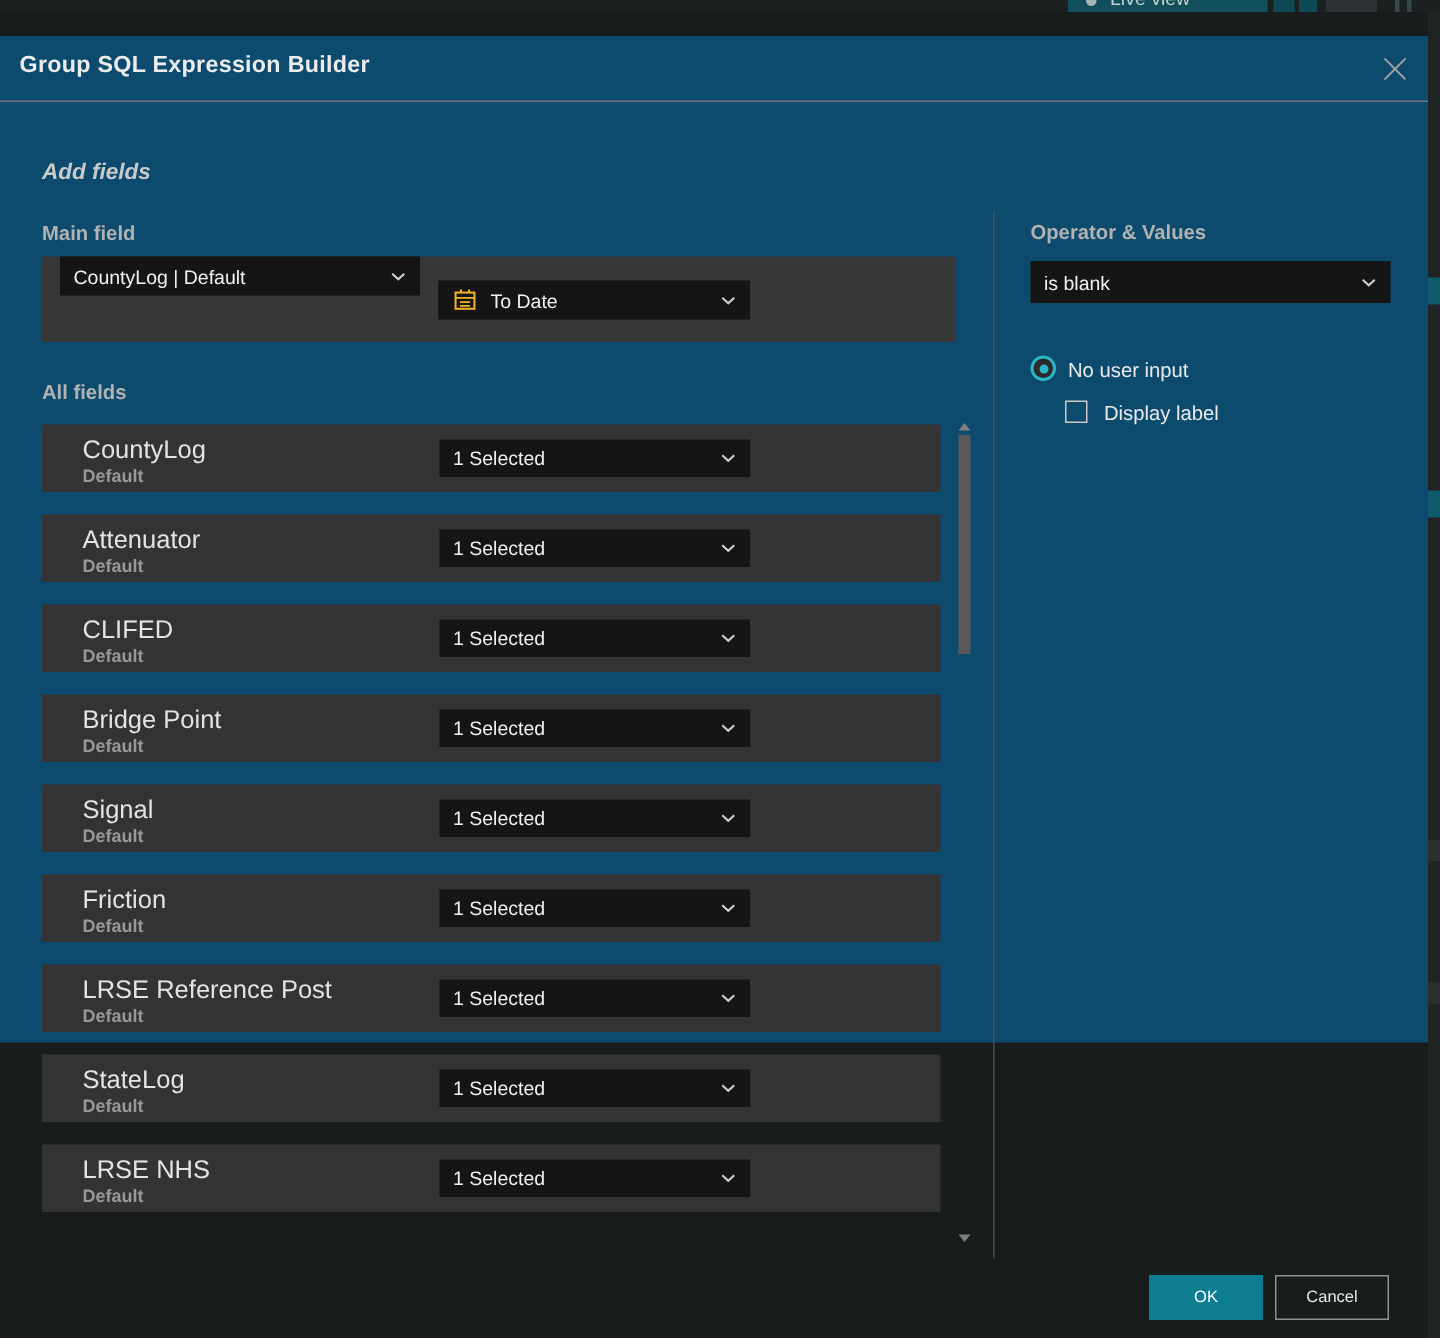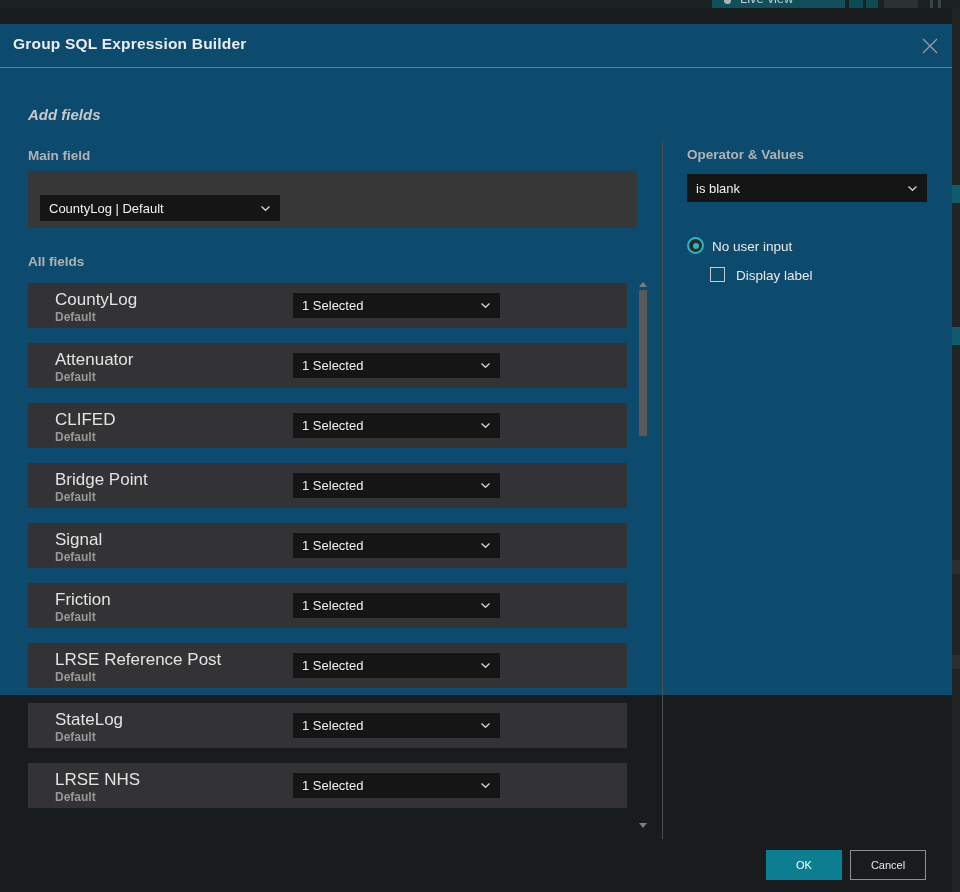--- a/index.html
+++ b/index.html
@@ -27,21 +27,21 @@
   .section-heading { position:absolute; left:28px; font-size:15px; font-weight:700; color:#c9c9c9;font-style:italic; }
   .sub-label { position:absolute; font-size:13.5px; font-weight:700; color:#b2b2b2; }
   
   .dd { position:absolute; display:flex; align-items:center; background:#151515; color:#f1f1f1;
         font-size:13px; padding:0 9px; cursor:pointer; }
   .dd .dd-chevron { margin-left:auto; flex:0 0 auto; display:flex; }
   .dd .dd-txt { white-space:nowrap; overflow:hidden; }
   .dd .dd-ico { margin-right:8px; display:flex; }
   
   .main-field-box { position:absolute; left:28px; top:147px; width:609px; height:57px; background:#373737; }
-  .dd-mainfield { left:12px; top:24px; width:240px; height:26px; }
+  .dd-mainfield { left:12px; top:0; width:240px; height:26px; }
   .dd-maindate  { left:264px; top:16px; width:208px; height:26px; }
   
   .fields-list { position:absolute; left:28px; top:259px; width:599px; }
   .field-row { position:relative; height:45px; margin-bottom:15px; background:#333335; }
   .field-row .fname { position:absolute; left:27px; top:7px; font-size:17px; color:#e3e3e3; }
   .field-row .fsub  { position:absolute; left:27px; top:27px; font-size:12px; color:#989898;font-weight:bold; }
   .field-row .dd { left:265px; top:10px; width:207px; height:25px; }
   
   .scrollbar { position:absolute; left:636px; top:250px; width:14px; height:556px; }
   .sb-arrow { position:absolute; left:3px; width:0; height:0; border-left:4px solid transparent; border-right:4px solid transparent; cursor:pointer; }
@@ -103,20 +103,38 @@
   <div class="sub-label" style="left:28px;top:124px;">Main field</div>
   <div class="main-field-box">
     <div class="dd dd-mainfield">
       <span class="dd-txt">CountyLog | Default</span>
       <span class="dd-chevron">
         <svg width="11" height="7" viewBox="0 0 11 7">
             <polyline points="1.5,1.5 5.5,5.2 9.5,1.5" fill="none" stroke="#cfcfcf" stroke-width="1.4"></polyline>
           </svg>
       </span>
     </div>
+    <div class="dd dd-maindate">
+      <span class="dd-ico">
+        <svg width="18" height="18" viewBox="0 0 20 20">
+          <rect x="3" y="4.5" width="14" height="12" fill="none" stroke="#f2b324" stroke-width="1.5"></rect>
+          <line x1="3" y1="8.4" x2="17" y2="8.4" stroke="#f2b324" stroke-width="1.3"></line>
+          <line x1="7" y1="2.2" x2="7" y2="4.5" stroke="#f2b324" stroke-width="1.5"></line>
+          <line x1="13" y1="2.2" x2="13" y2="4.5" stroke="#f2b324" stroke-width="1.5"></line>
+          <line x1="6.3" y1="11.5" x2="13.7" y2="11.5" stroke="#f2b324" stroke-width="1.3"></line>
+          <line x1="6.3" y1="14.3" x2="13.7" y2="14.3" stroke="#f2b324" stroke-width="1.3"></line>
+        </svg>
+      </span>
+      <span class="dd-txt">To Date</span>
+      <span class="dd-chevron">
+        <svg width="11" height="7" viewBox="0 0 11 7">
+            <polyline points="1.5,1.5 5.5,5.2 9.5,1.5" fill="none" stroke="#cfcfcf" stroke-width="1.4"></polyline>
+          </svg>
+      </span>
+    </div>
   </div>
 
   <div class="sub-label" style="left:28px;top:230px;">All fields</div>
 
   <div class="fields-list">
 
       <div class="field-row">
         <span class="fname">CountyLog</span>
         <span class="fsub">Default</span>
         <div class="dd">

